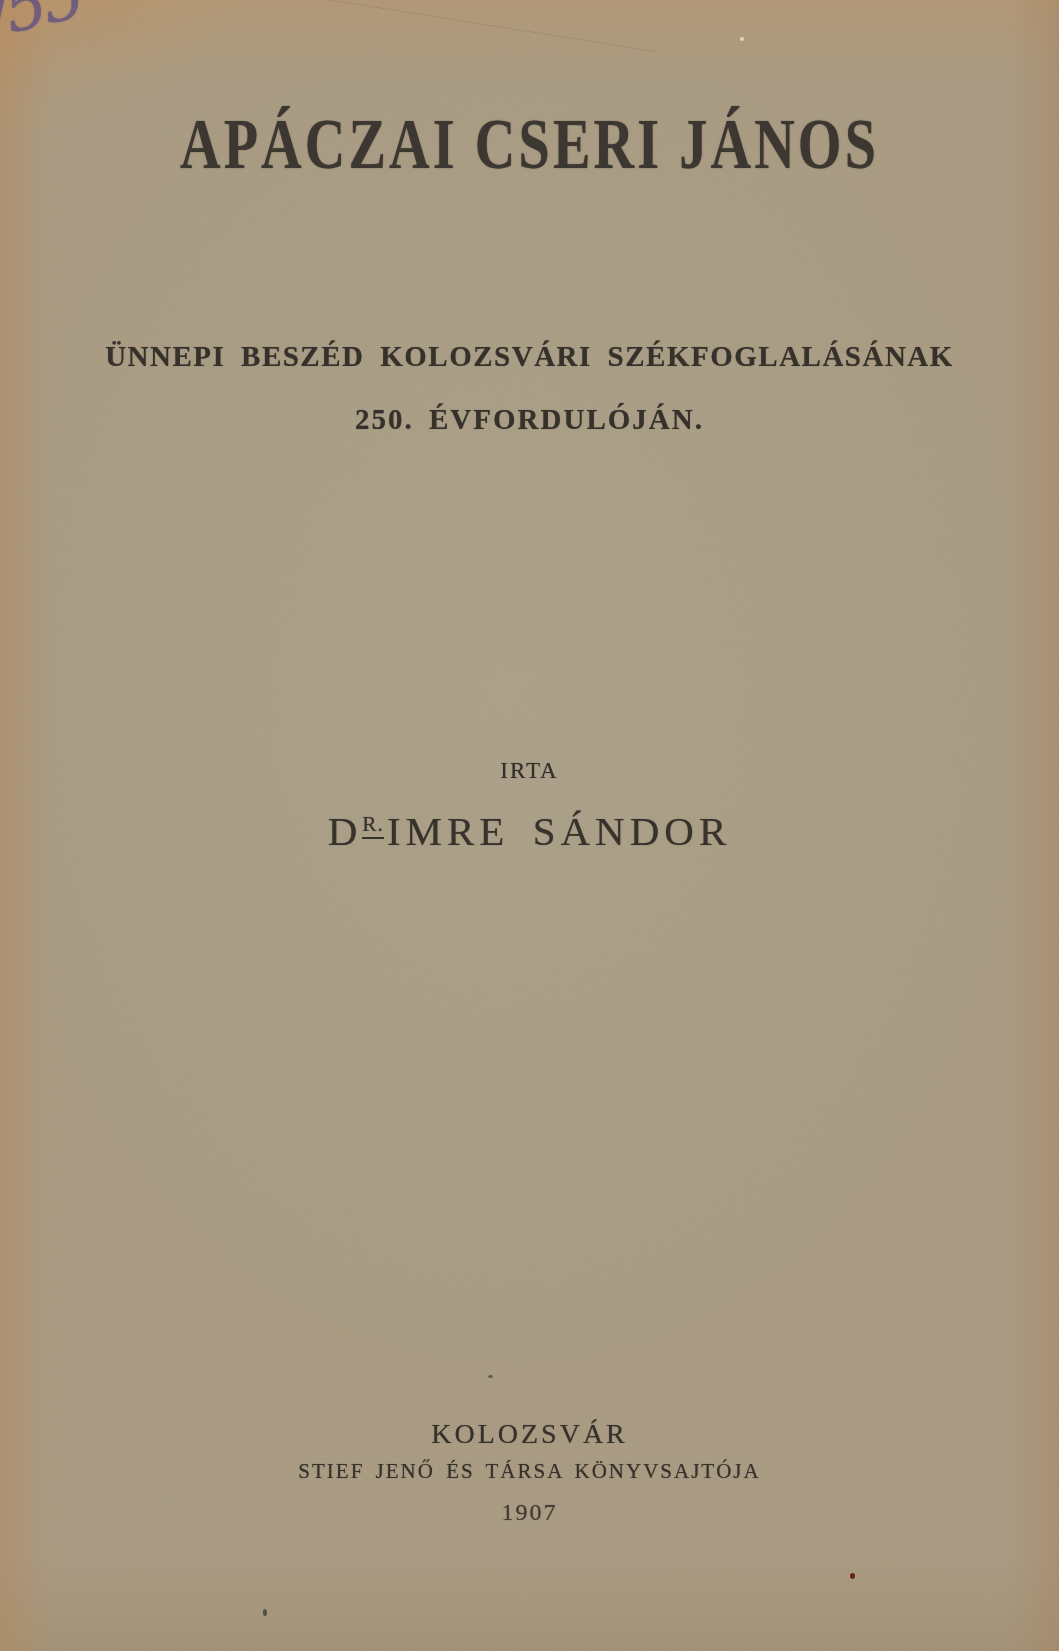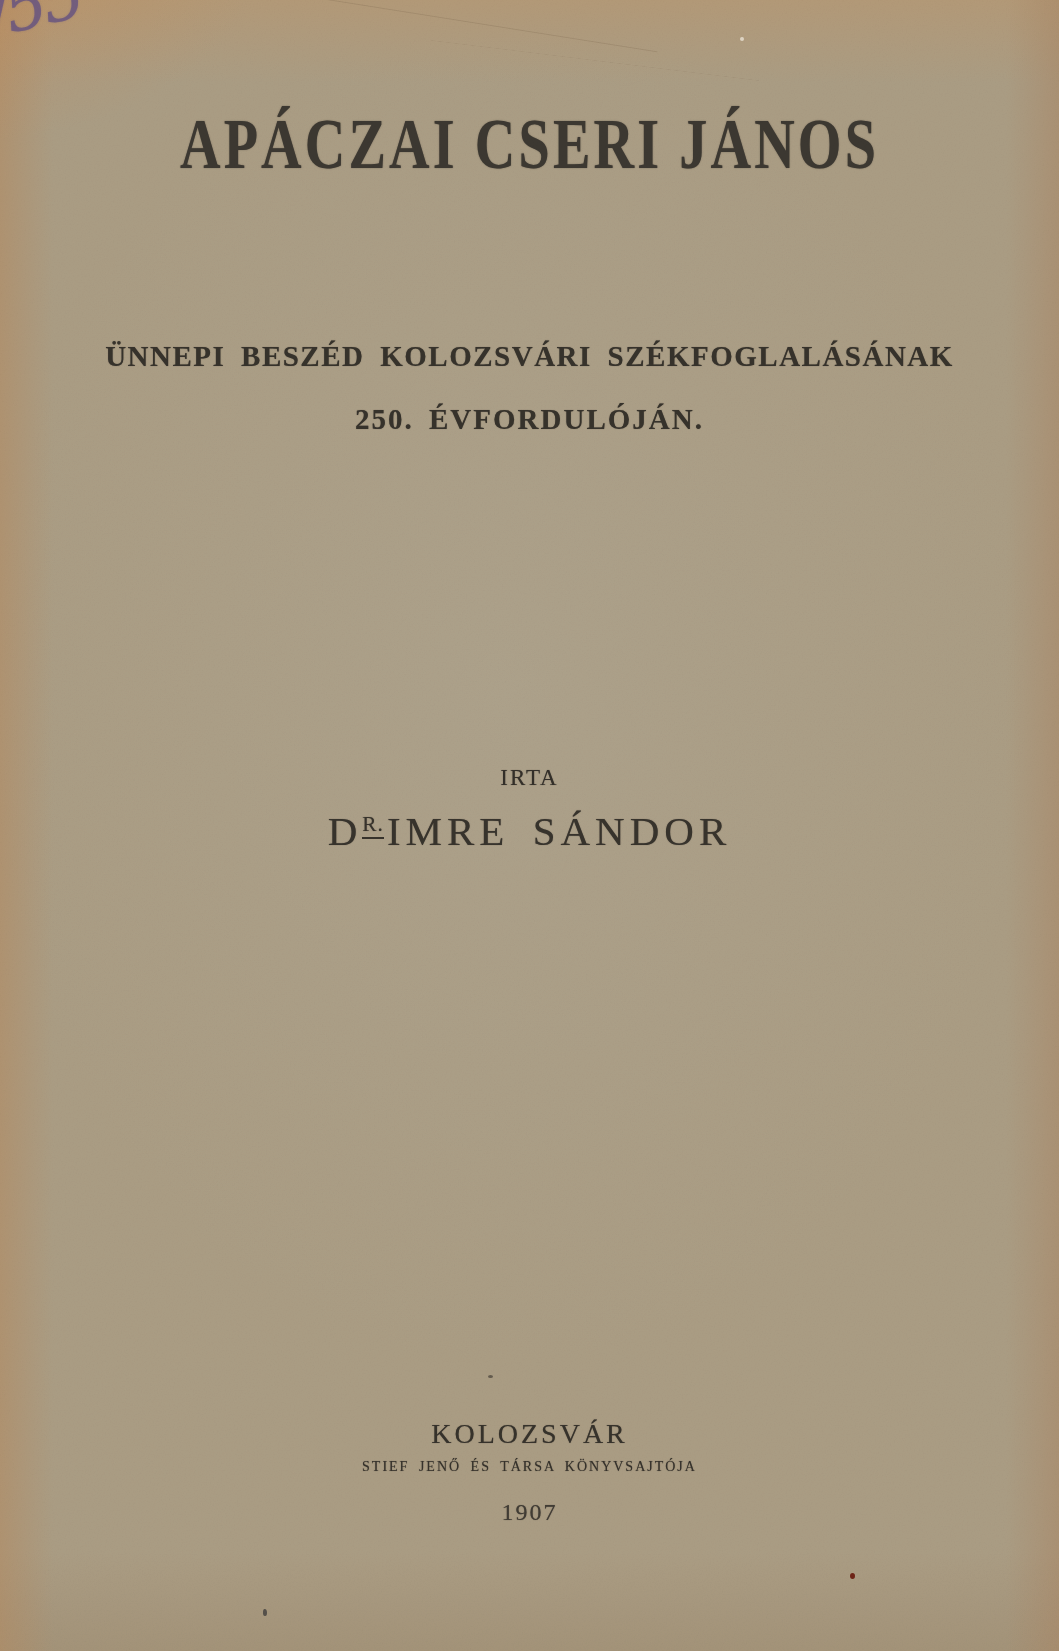--- a/index.html
+++ b/index.html
@@ -86,21 +86,20 @@
     font-weight: 700;
     letter-spacing: 2px;
     word-spacing: 6px;
     color: #36322b;
   }
   .byline {
     top: 758px;
     font-size: 23px;
     letter-spacing: 2px;
     color: #332f29;
-    margin-top: 7px;
   }
   .author {
     top: 807px;
     font-size: 41px;
     letter-spacing: 5px;
     word-spacing: 8px;
     color: #37332c;
   }
   .author sup {
     font-size: 0.52em;
@@ -111,21 +110,21 @@
     margin-right: 3px;
   }
   .imprint-city {
     top: 1418px;
     font-size: 28px;
     letter-spacing: 3px;
     color: #36322b;
   }
   .imprint-publisher {
     top: 1459px;
-    font-size: 14px;
+    font-size: 21px;
     letter-spacing: 2px;
     word-spacing: 4px;
     color: #36322b;
   }
   .imprint-year {
     top: 1499px;
     font-size: 24px;
     letter-spacing: 2px;
     color: #413c34;
   }

